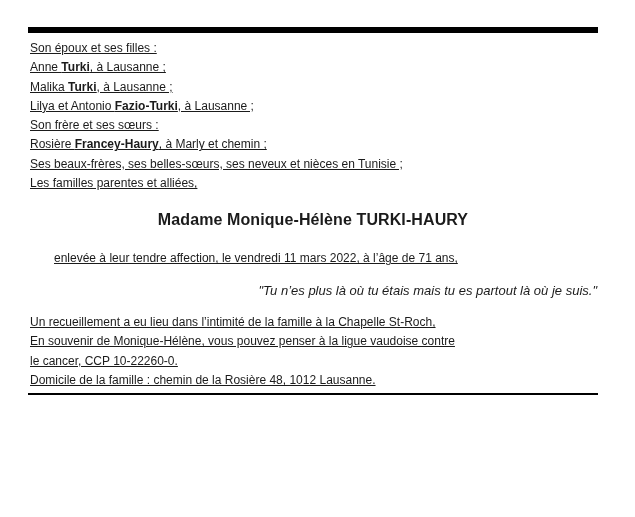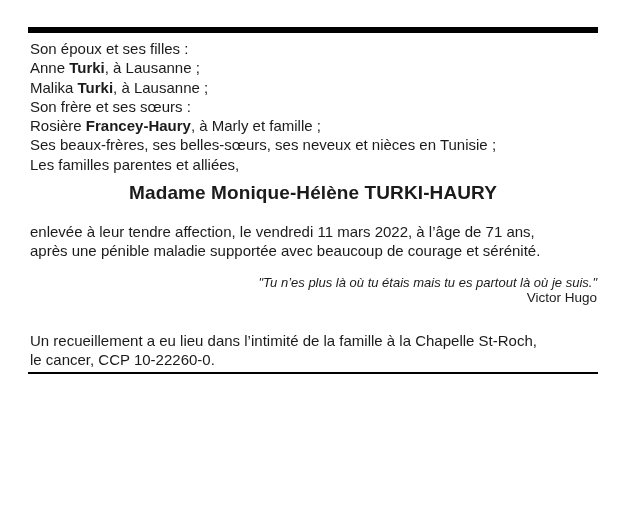--- a/index.html
+++ b/index.html
@@ -20,88 +20,91 @@
   .top-rule {
     height: 6px;
     background: #000000;
   }
   .bottom-rule {
     height: 2px;
     background: #000000;
     margin-top: 3px;
   }
   .body-text {
-    font-size: 15px;
+    font-size: 12px;
     line-height: 19.3px;
     padding-left: 2px;
+    text-decoration: underline;
   }
   .family-block {
     margin-top: 6px;
   }
   .family-line .bold-name {
     font-weight: bold;
   }
   .deceased-name {
-    margin-top: 8px;
-    font-size: 19px;
+    margin-top: 16px;
+    font-size: 16px;
     line-height: 22px;
     font-weight: bold;
     text-align: center;
     letter-spacing: 0.1px;
   }
   .announcement-block {
     margin-top: 18px;
+    margin-left: 24px;
   }
   .quote-block {
     margin-top: 14px;
     text-align: right;
     padding-right: 1px;
   }
   .quote-text {
     font-size: 13px;
     line-height: 15.5px;
     font-style: italic;
   }
   .quote-author {
     font-size: 13.5px;
     line-height: 15.5px;
   }
   .closing-block {
-    margin-top: 25px;
+    margin-top: 15px;
   }
 </style>
 </head>
 <body>
 
 <div class="card">
 
   <div class="top-rule"></div>
 
   <div class="body-text family-block">
     <div class="family-line"><span>Son époux et ses filles :</span><span class="bold-name"></span><span></span></div>
     <div class="family-line"><span>Anne </span><span class="bold-name">Turki</span><span>, à Lausanne ;</span></div>
     <div class="family-line"><span>Malika </span><span class="bold-name">Turki</span><span>, à Lausanne ;</span></div>
+    <div class="family-line"><span>Lilya et Antonio </span><span class="bold-name">Fazio-Turki</span><span>, à Lausanne ;</span></div>
     <div class="family-line"><span>Son frère et ses sœurs :</span><span class="bold-name"></span><span></span></div>
-    <div class="family-line"><span>Rosière </span><span class="bold-name">Francey-Haury</span><span>, à Marly et famille ;</span></div>
+    <div class="family-line"><span>Rosière </span><span class="bold-name">Francey-Haury</span><span>, à Marly et chemin ;</span></div>
     <div class="family-line"><span>Ses beaux-frères, ses belles-sœurs, ses neveux et nièces en Tunisie ;</span><span class="bold-name"></span><span></span></div>
     <div class="family-line"><span>Les familles parentes et alliées,</span><span class="bold-name"></span><span></span></div>
   </div>
 
   <div class="deceased-name">Madame Monique-Hélène TURKI-HAURY</div>
 
   <div class="body-text announcement-block">
     <div>enlevée à leur tendre affection, le vendredi 11 mars 2022, à l’âge de 71 ans,</div>
-    <div>après une pénible maladie supportée avec beaucoup de courage et sérénité.</div>
   </div>
 
   <div class="quote-block">
     <div class="quote-text">"Tu n’es plus là où tu étais mais tu es partout là où je suis."</div>
-    <div class="quote-author">Victor Hugo</div>
   </div>
 
   <div class="body-text closing-block">
     <div>Un recueillement a eu lieu dans l’intimité de la famille à la Chapelle St-Roch,</div>
+    <div>En souvenir de Monique-Hélène, vous pouvez penser à la ligue vaudoise contre</div>
     <div>le cancer, CCP 10-22260-0.</div>
+    <div>Domicile de la famille : chemin de la Rosière 48, 1012 Lausanne.</div>
   </div>
 
   <div class="bottom-rule"></div>
 
 </div>
 
 </body></html>

